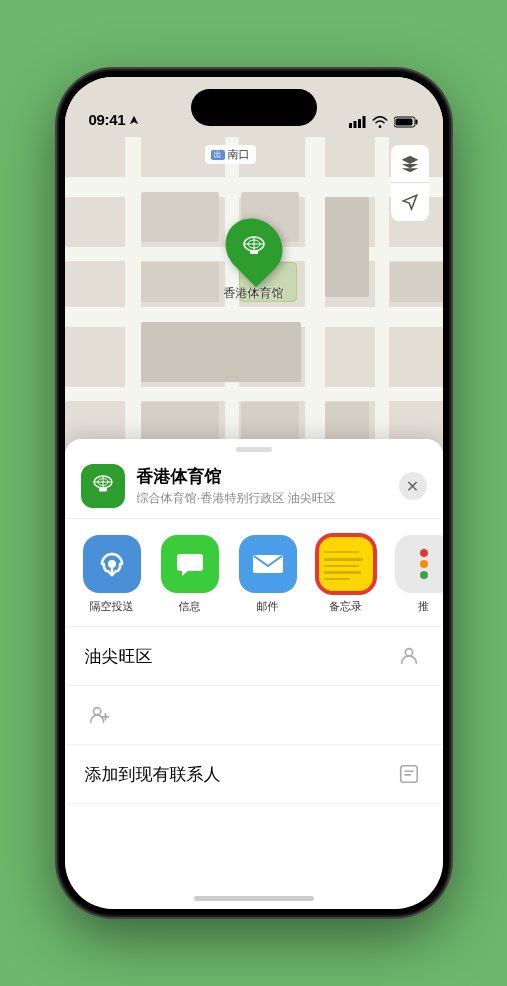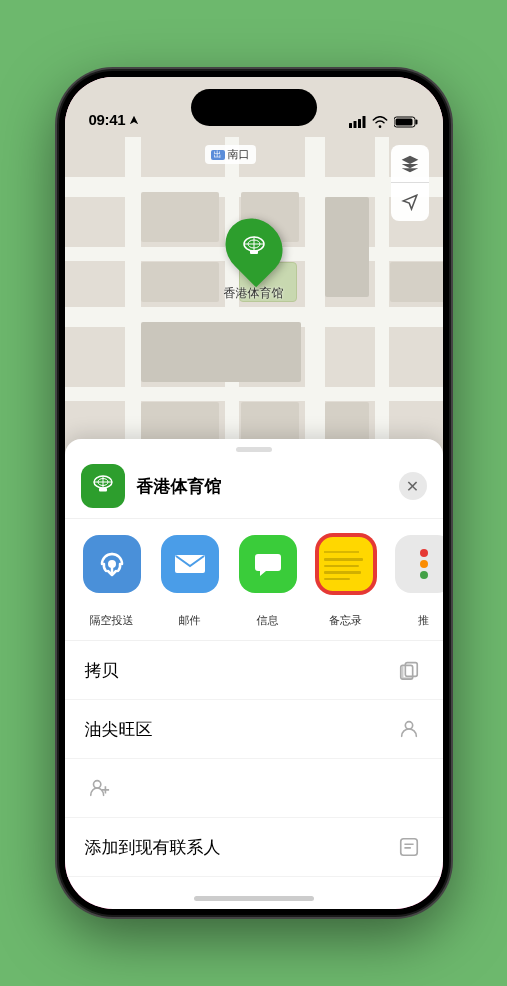--- a/index.html
+++ b/index.html
@@ -234,21 +234,21 @@
       display: flex;
       padding: 16px 10px 12px;
       gap: 4px;
       overflow: hidden;
       border-bottom: 1px solid #f0f0f0;
     }
     .share-item {
       display: flex;
       flex-direction: column;
       align-items: center;
-      gap: 20px;
+      gap: 6px;
       width: 74px;
       flex-shrink: 0;
     }
     .share-item-icon {
       width: 58px;
       height: 58px;
       border-radius: 16px;
       display: flex;
       align-items: center;
       justify-content: center;
@@ -424,20 +424,21 @@
           <svg width="28" height="28" viewBox="0 0 28 28" fill="white">
             <ellipse cx="14" cy="10" rx="9" ry="6" stroke="white" stroke-width="1.5" fill="none"></ellipse>
             <ellipse cx="14" cy="10" rx="5" ry="3.5" stroke="white" stroke-width="1" fill="none"></ellipse>
             <line x1="14" y1="4" x2="14" y2="16" stroke="white" stroke-width="1"></line>
             <line x1="5" y1="10" x2="23" y2="10" stroke="white" stroke-width="1"></line>
             <rect x="10" y="16" width="8" height="3.5" rx="1" fill="white"></rect>
           </svg>
         </div>
         <div class="location-info">
           <div class="location-name">香港体育馆</div>
+          <div class="location-sub">综合体育馆·香港特别行政区 油尖旺区</div>
         </div>
         <div class="close-btn">
           <span style="font-size:16px;color:#666;">✕</span>
         </div>
       </div>
 
       <div class="share-row">
 
         <div class="share-item">
           <div class="share-item-icon airdrop">
@@ -448,36 +449,36 @@
               <path d="M9 22 A8 8 0 0 1 7 15" stroke="white" stroke-width="2.5" fill="none" stroke-linecap="round"></path>
               <path d="M21 22 A8 8 0 0 0 23 15" stroke="white" stroke-width="2.5" fill="none" stroke-linecap="round"></path>
               <line x1="15" y1="19" x2="15" y2="25" stroke="white" stroke-width="2.5" stroke-linecap="round"></line>
               <path d="M11 22 l4 4 l4-4" stroke="white" stroke-width="2.5" fill="none" stroke-linecap="round" stroke-linejoin="round"></path>
             </svg>
           </div>
           <span class="share-item-label">隔空投送</span>
         </div>
 
         <div class="share-item">
+          <div class="share-item-icon message">
+            <svg width="30" height="30" viewBox="0 0 30 30">
+              <path d="M5 5 h20 a3 3 0 0 1 3 3 v11 a3 3 0 0 1-3 3 H13 l-6 5 v-5 H5 a3 3 0 0 1-3-3 V8 a3 3 0 0 1 3-3z" fill="white"></path>
+            </svg>
+          </div>
+          <span class="share-item-label">信息</span>
+        </div>
+
+        <div class="share-item">
           <div class="share-item-icon mail">
             <svg width="30" height="22" viewBox="0 0 30 22">
               <path d="M2 2 h26 a2 2 0 0 1 2 2 v14 a2 2 0 0 1-2 2 H2 a2 2 0 0 1-2-2 V4 a2 2 0 0 1 2-2z" fill="white"></path>
               <path d="M1 3 L15 13 L29 3" stroke="#4a9de8" stroke-width="2" fill="none"></path>
             </svg>
           </div>
           <span class="share-item-label">邮件</span>
-        </div>
-
-        <div class="share-item">
-          <div class="share-item-icon message">
-            <svg width="30" height="30" viewBox="0 0 30 30">
-              <path d="M5 5 h20 a3 3 0 0 1 3 3 v11 a3 3 0 0 1-3 3 H13 l-6 5 v-5 H5 a3 3 0 0 1-3-3 V8 a3 3 0 0 1 3-3z" fill="white"></path>
-            </svg>
-          </div>
-          <span class="share-item-label">信息</span>
         </div>
 
         <div class="share-item">
           <div class="share-item-icon notes" style="background:#ffd700;position:relative;overflow:hidden;">
 
             <div style="width:100%;height:100%;display:flex;flex-direction:column;padding:6px 5px 4px;">
               <div style="width:80%;height:10px;background:#ffd700;border-bottom:2px solid rgba(0,0,0,0.15);margin-bottom:5px;"></div>
               <div style="width:90%;height:2.5px;background:rgba(0,0,0,0.18);border-radius:1px;margin-bottom:4px;"></div>
               <div style="width:80%;height:2.5px;background:rgba(0,0,0,0.18);border-radius:1px;margin-bottom:4px;"></div>
               <div style="width:85%;height:2.5px;background:rgba(0,0,0,0.18);border-radius:1px;margin-bottom:4px;"></div>
@@ -494,30 +495,20 @@
               <div class="cdot" style="background:#fb8c00;"></div>
               <div class="cdot" style="background:#43a047;"></div>
             </div>
           </div>
           <span class="share-item-label">推</span>
         </div>
       </div>
 
       <div class="action-list">
 
-        <div class="action-item">
-          <span class="action-item-label">拷贝</span>
-          <div class="action-item-icon">
-            <svg width="22" height="22" viewBox="0 0 24 24" fill="none" stroke="#aaa" stroke-width="1.8">
-              <rect x="8" y="4" width="13" height="15" rx="2"></rect>
-              <path d="M4 8 H6 V20 H16 V22 H4 Z" stroke="none" fill="#ccc"></path>
-              <rect x="3" y="7" width="13" height="15" rx="2"></rect>
-            </svg>
-          </div>
-        </div>
 
         <div class="action-item">
           <span class="action-item-label">油尖旺区</span>
           <div class="action-item-icon">
             <svg width="22" height="22" viewBox="0 0 24 24" fill="none" stroke="#aaa" stroke-width="1.8">
               <circle cx="12" cy="8" r="4"></circle>
               <path d="M4 20 c0-5 4-8 8-8 s8 3 8 8" stroke-linecap="round"></path>
             </svg>
           </div>
         </div>

